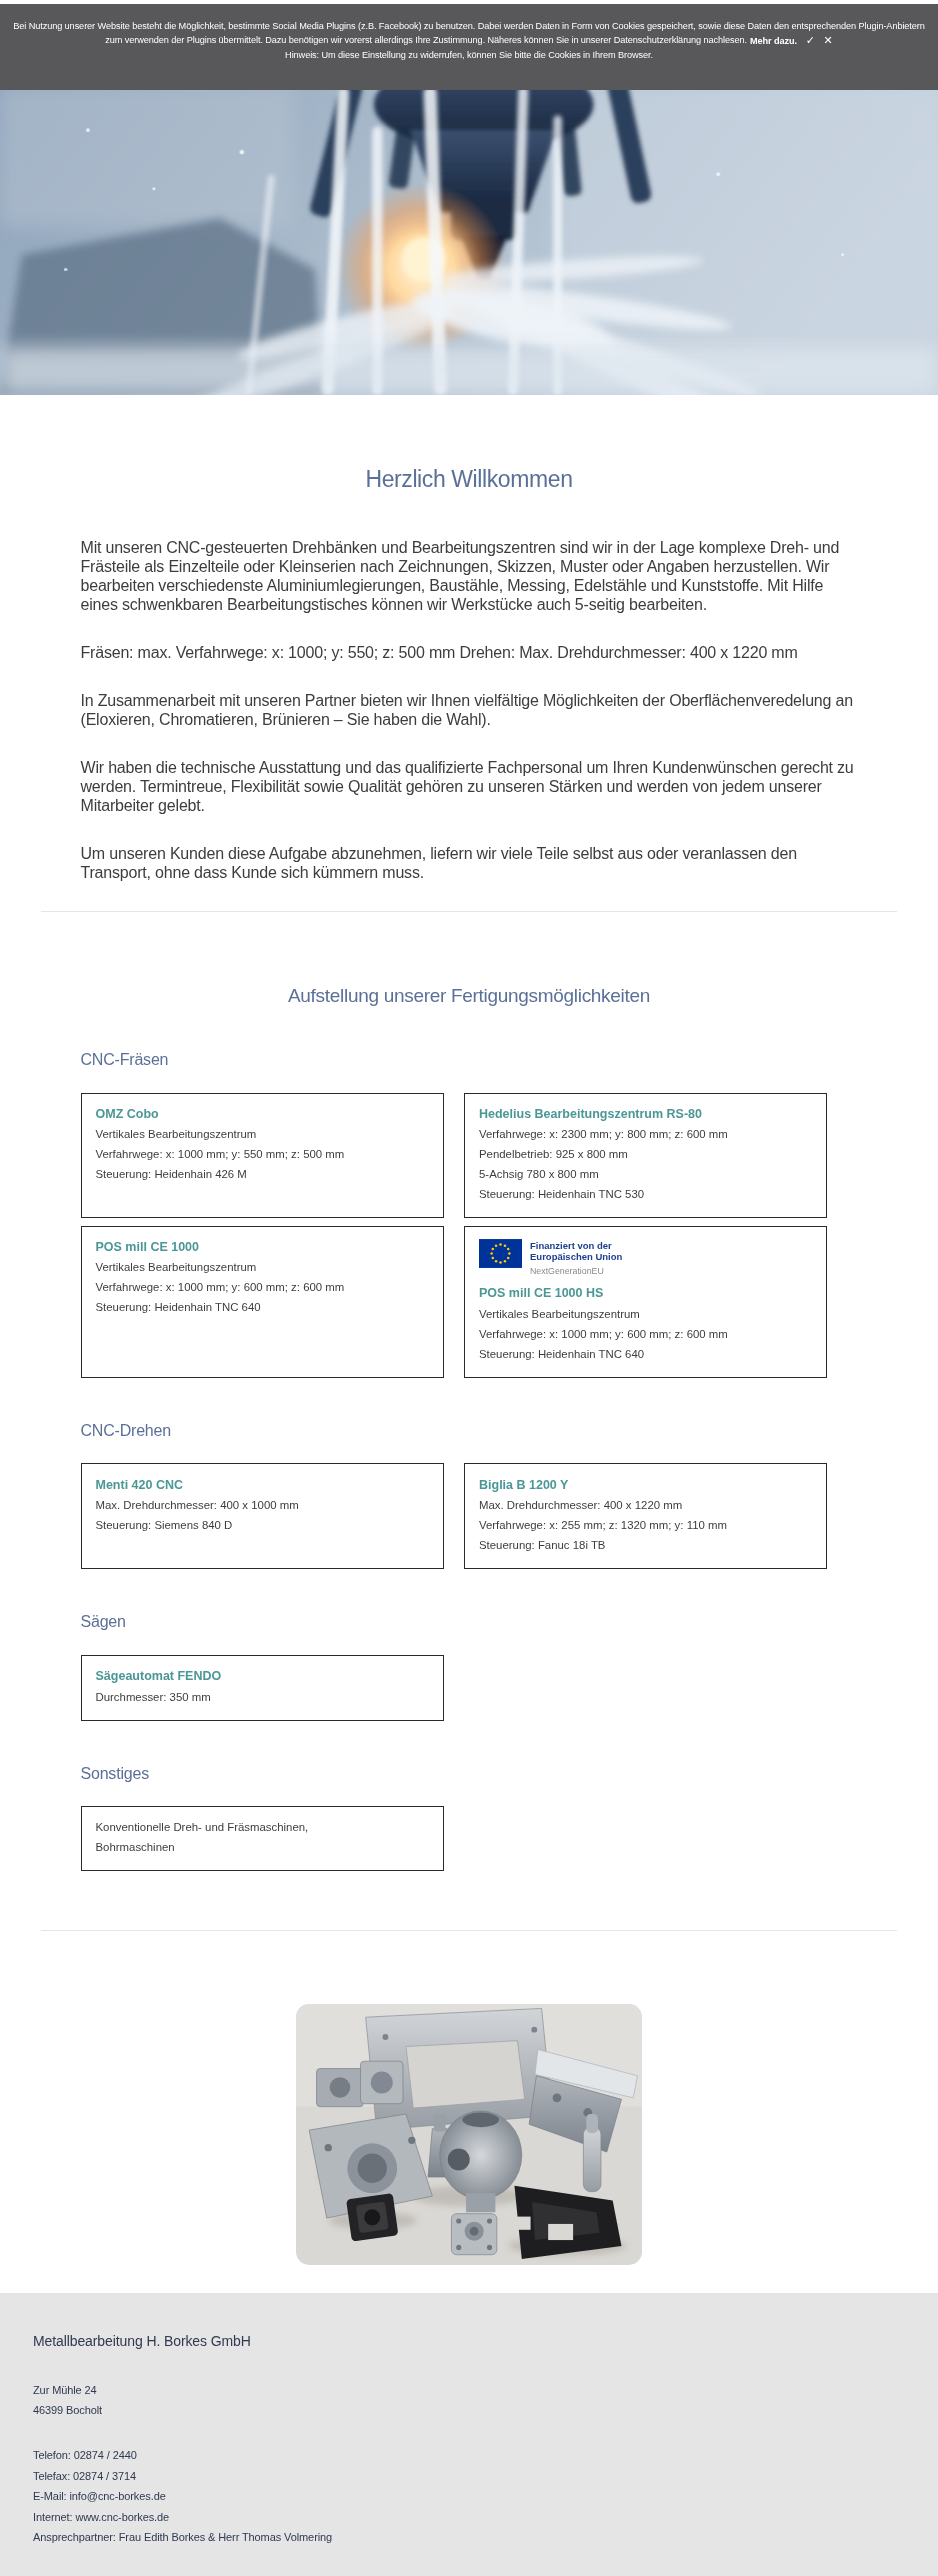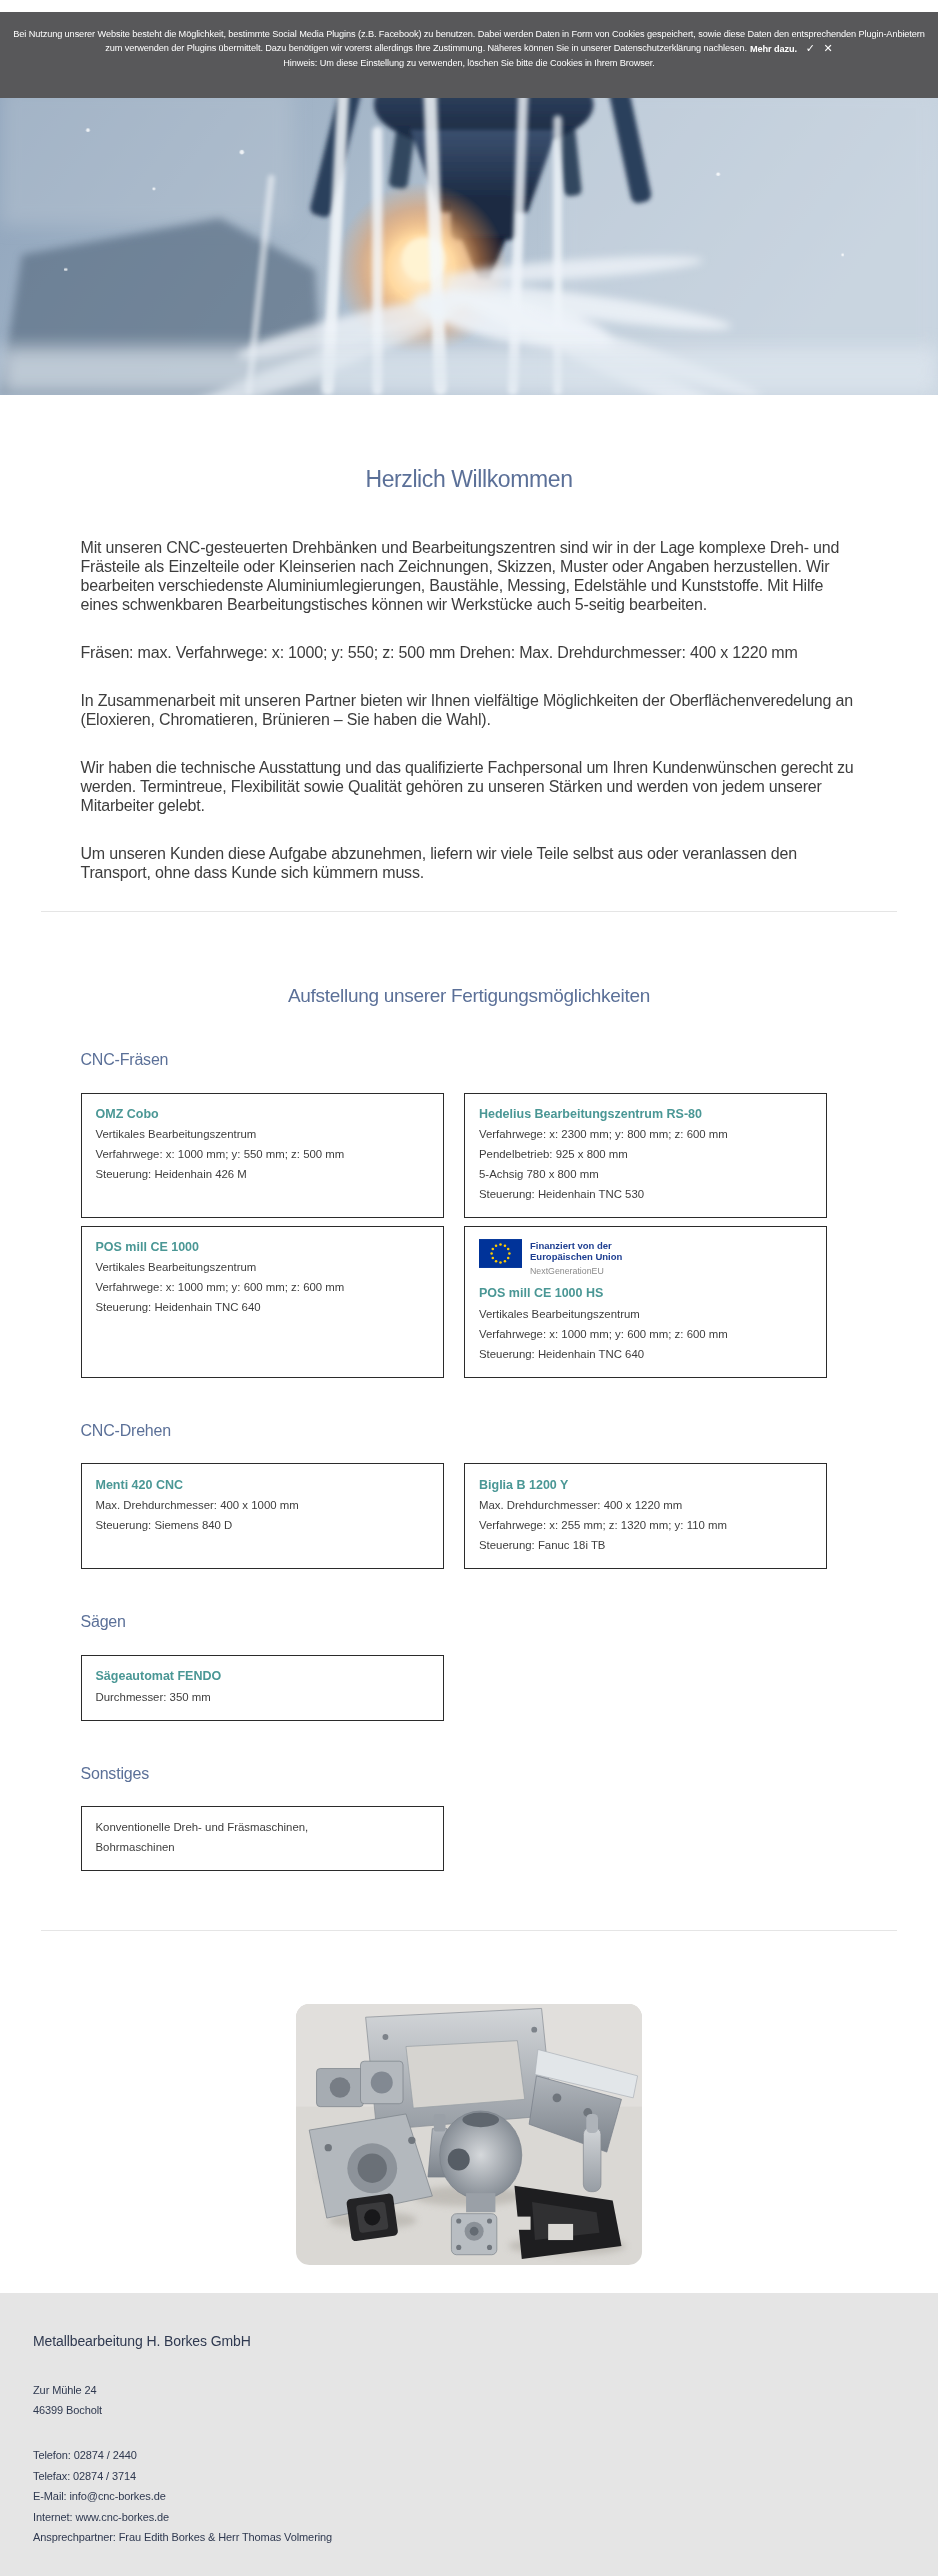--- a/index.html
+++ b/index.html
@@ -1,19 +1,19 @@
 <!DOCTYPE html>
 <html style="font-size:11.7px"><head>
 <meta charset="utf-8">
 <style>
   html,body{margin:0;padding:0;background:#ffffff;}
   body{width:938px;position:relative;font-family:"Liberation Sans",sans-serif;color:#3d3d3d;}
 
   
-  .cookie-banner{position:absolute;top:12px;left:0;width:938px;height:86px;background:#58585a;
+  .cookie-banner{position:absolute;top:4px;left:0;width:938px;height:86px;background:#58585a;
     color:#fff;z-index:10;text-align:center;box-sizing:border-box;padding:14.7px 10.3px 0;}
   .cb-text{font-size:9.2px;line-height:14.7px;letter-spacing:-0.1px;max-width:918px;margin:0 auto;}
   .cb-more{font-weight:bold;color:#fff;cursor:pointer;margin-left:2.9px;}
   .cb-icon{display:inline-block;font-size:11px;margin-left:8.8px;cursor:pointer;vertical-align:-0.7px;}
   .cb-hint{font-size:9.2px;line-height:14.7px;letter-spacing:-0.1px;}
 
   
   .nav{margin-top:57px;height:29px;background:#5a6f9e;display:flex;align-items:center;
     border-bottom:0.7px solid #9cb0cf;box-sizing:border-box;}
   .nav a{flex:1;text-align:center;color:#f3f6fb;font-size:12.5px;text-decoration:none;cursor:pointer;}
@@ -50,21 +50,21 @@
     padding:40px 29px 0 33px;color:#2f3950;letter-spacing:-0.1px;}
   .footer-company{font-size:14px;}
   .footer-address{margin-top:31px;font-size:11px;line-height:20px;}
   .footer-contact{margin-top:25px;font-size:11px;line-height:20.5px;}
 </style>
 </head>
 <body>
 
 <div class="cookie-banner">
   <div class="cb-text"><span>Bei Nutzung unserer Website besteht die Möglichkeit, bestimmte Social Media Plugins (z.B. Facebook) zu benutzen. Dabei werden Daten in Form von Cookies gespeichert, sowie diese Daten den entsprechenden Plugin-Anbietern zum verwenden der Plugins übermittelt. Dazu benötigen wir vorerst allerdings Ihre Zustimmung. Näheres können Sie in unserer Datenschutzerklärung nachlesen.</span><a class="cb-more">Mehr dazu.</a><span class="cb-icon">✓</span><span class="cb-icon">✕</span></div>
-  <div class="cb-hint">Hinweis: Um diese Einstellung zu verwenden, löschen Sie bitte die Cookies in Ihrem Browser.</div>
+  <div class="cb-hint">Hinweis: Um diese Einstellung zu widerrufen, können Sie bitte die Cookies in Ihrem Browser.</div>
 </div>
 
 <div class="nav">
   <a>Home</a>
   <a>Datenschutz</a>
   <a>Impressum</a>
 </div>
 
 <svg class="hero" viewBox="0 0 1280 421" preserveAspectRatio="none" aria-hidden="true">
   <defs>

